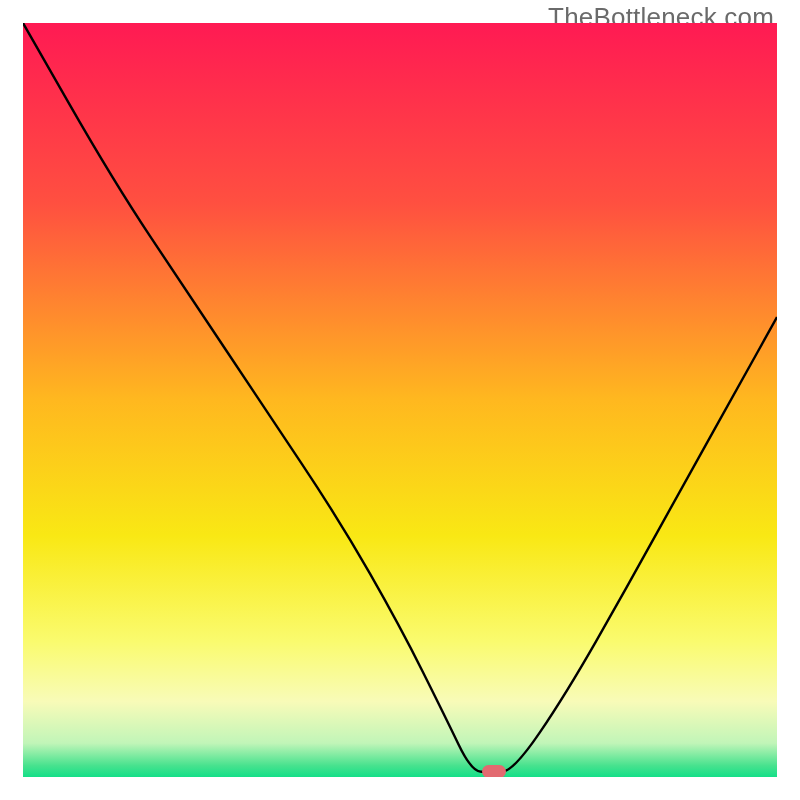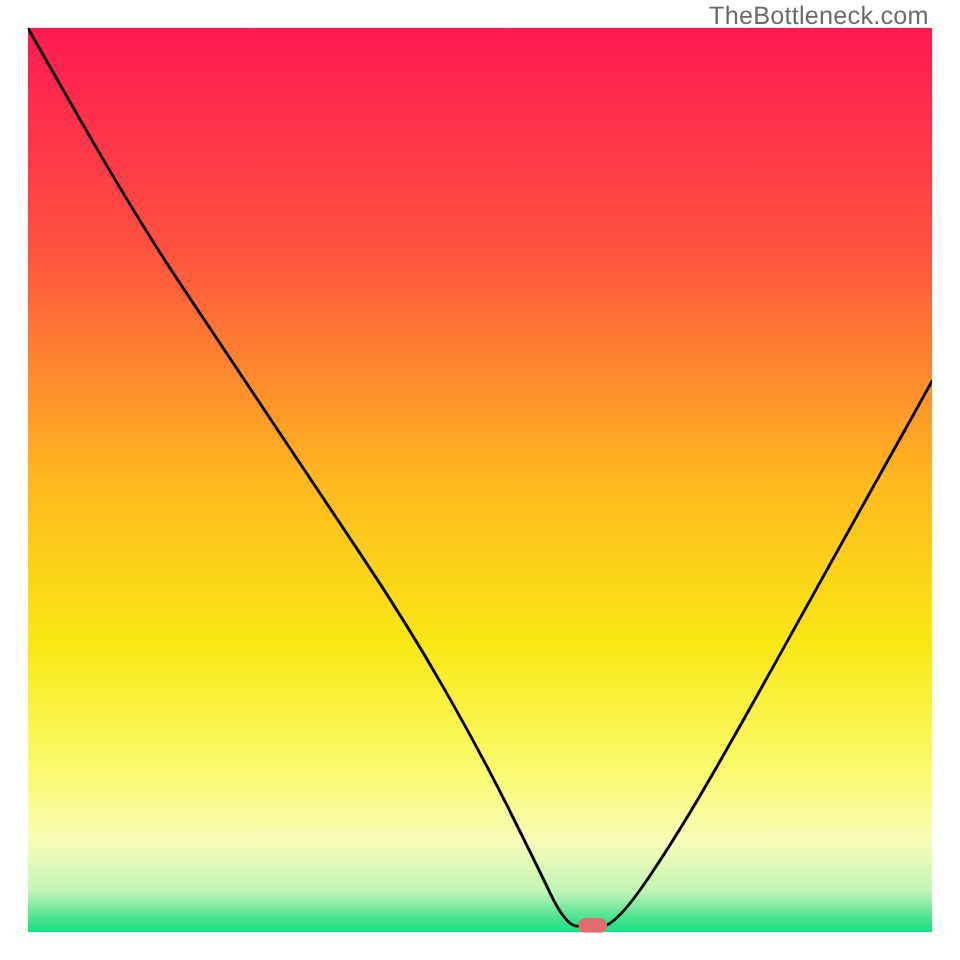--- a/index.html
+++ b/index.html
@@ -26,21 +26,21 @@
     overflow: hidden;
   }
   .gradient-bg {
     position: absolute;
     inset: 0;
   }
   .watermark {
     position: absolute;
     top: 2px;
     right: 26px;
-    font-size: 21px;
+    font-size: 26px;
     font-weight: 500;
     color: #6a6a6a;
     letter-spacing: 0.2px;
   }
   svg {
     position: absolute;
     inset: 0;
   }
   .marker {
     position: absolute;

